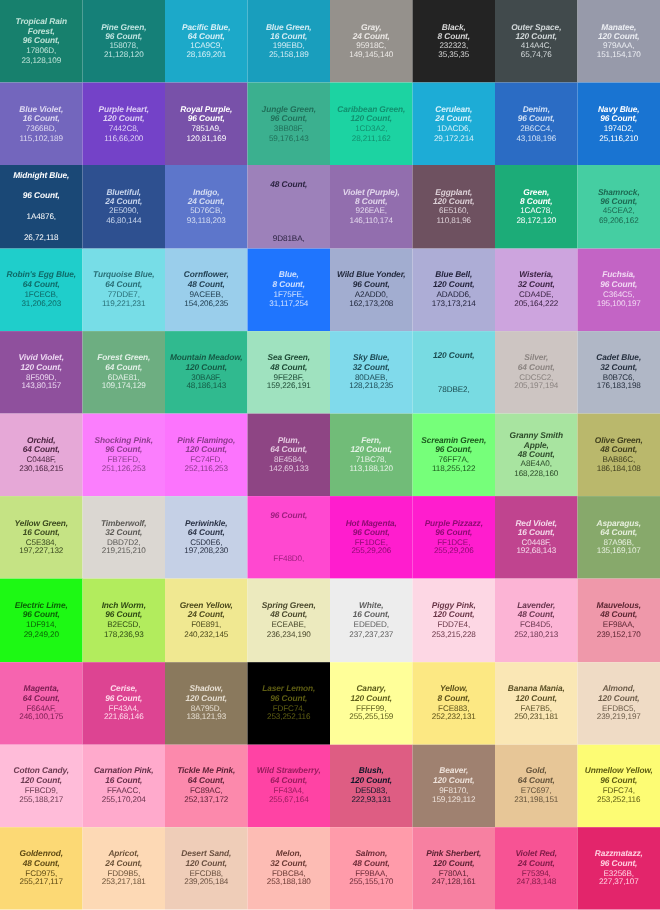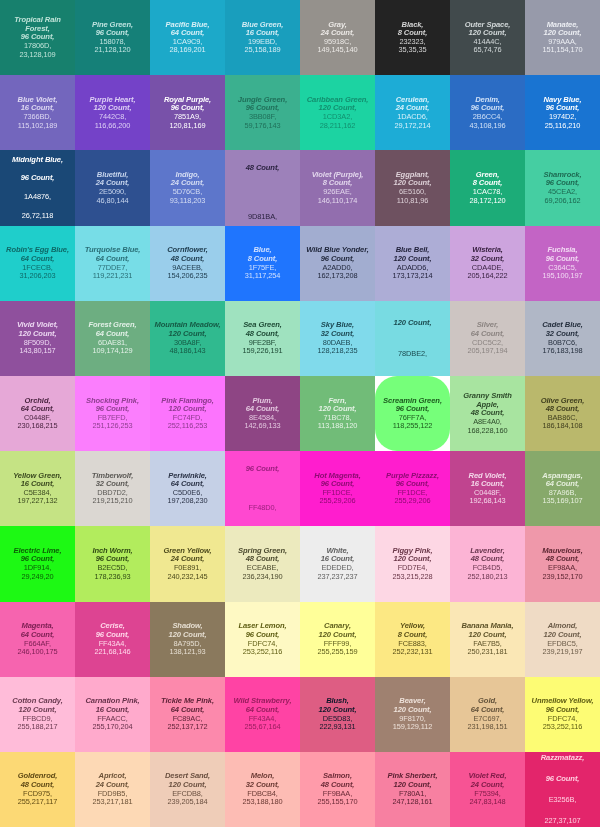--- a/index.html
+++ b/index.html
@@ -314,21 +314,21 @@
       <div class="ct">64 Count,</div>
       <div class="hx">8E4584,</div>
       <div class="rgb">142,69,133</div>
     </div>
     <div class="cell" style="background: rgb(113, 188, 120); color: rgb(228, 242, 229);">
       <div class="nm">Fern,</div>
       <div class="ct">120 Count,</div>
       <div class="hx">71BC78,</div>
       <div class="rgb">113,188,120</div>
     </div>
-    <div class="cell" style="background: rgb(118, 255, 122); color: rgb(28, 90, 30); border-radius: 22px;">
+    <div class="cell" style="background: rgb(118, 255, 122); color: rgb(28, 90, 30);">
       <div class="nm">Screamin Green,</div>
       <div class="ct">96 Count,</div>
       <div class="hx">76FF7A,</div>
       <div class="rgb">118,255,122</div>
     </div>
     <div class="cell" style="background: rgb(168, 228, 160); color: rgb(45, 75, 42);">
       <div class="nm">Granny Smith Apple,</div>
       <div class="ct">48 Count,</div>
       <div class="hx">A8E4A0,</div>
       <div class="rgb">168,228,160</div>
@@ -446,21 +446,21 @@
       <div class="ct">96 Count,</div>
       <div class="hx">FF43A4,</div>
       <div class="rgb">221,68,146</div>
     </div>
     <div class="cell" style="background: rgb(138, 121, 93); color: rgb(230, 222, 209);">
       <div class="nm">Shadow,</div>
       <div class="ct">120 Count,</div>
       <div class="hx">8A795D,</div>
       <div class="rgb">138,121,93</div>
     </div>
-    <div class="cell" style="background: #fef9c3; color: rgb(94, 93, 19);">
+    <div class="cell" style="background: #000000; color: rgb(94, 93, 19);">
       <div class="nm">Laser Lemon,</div>
       <div class="ct">96 Count,</div>
       <div class="hx">FDFC74,</div>
       <div class="rgb">253,252,116</div>
     </div>
     <div class="cell" style="background: rgb(255, 255, 153); color: rgb(94, 94, 29);">
       <div class="nm">Canary,</div>
       <div class="ct">120 Count,</div>
       <div class="hx">FFFF99,</div>
       <div class="rgb">255,255,159</div>
@@ -566,19 +566,19 @@
       <div class="ct">120 Count,</div>
       <div class="hx">F780A1,</div>
       <div class="rgb">247,128,161</div>
     </div>
     <div class="cell" style="background: rgb(247, 83, 148); color: rgb(125, 26, 70);">
       <div class="nm">Violet Red,</div>
       <div class="ct">24 Count,</div>
       <div class="hx">F75394,</div>
       <div class="rgb">247,83,148</div>
     </div>
-    <div class="cell" style="background: rgb(227, 37, 107); color: rgb(255, 208, 224); justify-content: space-between;">
+    <div class="cell" style="background: rgb(227, 37, 107); color: rgb(255, 208, 224);">
       <div class="nm">Razzmatazz,</div>
       <div class="ct">96 Count,</div>
       <div class="hx">E3256B,</div>
       <div class="rgb">227,37,107</div>
     </div>
   </div>
 
 </body></html>

